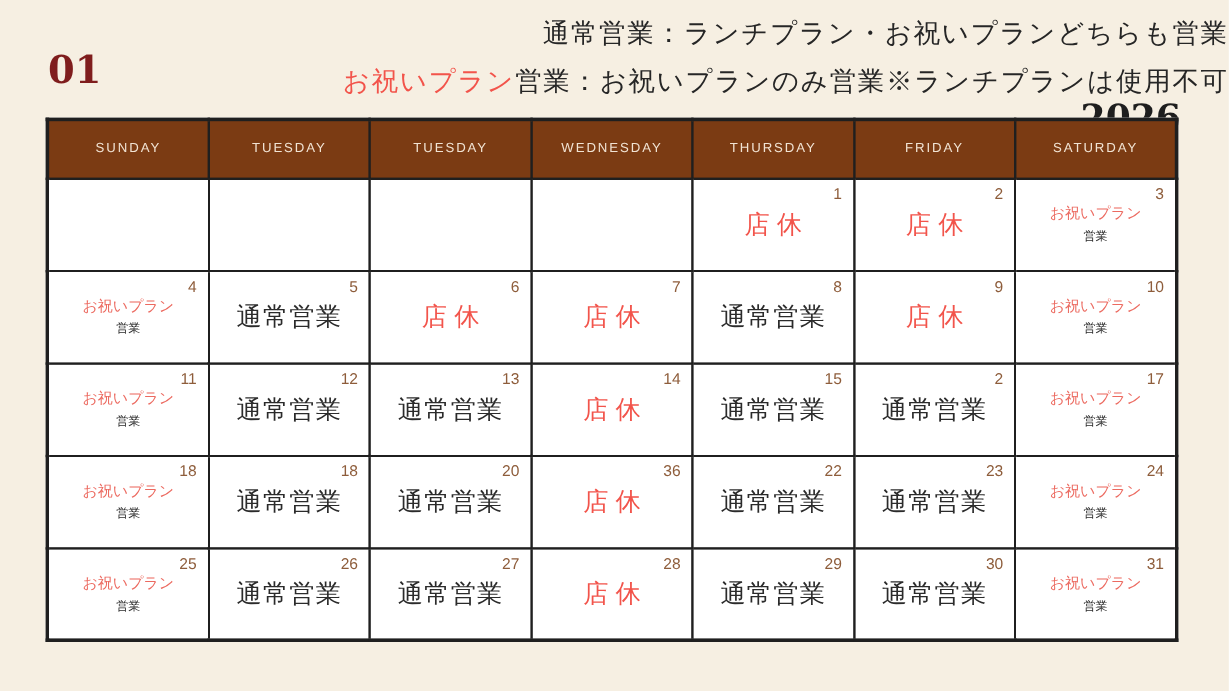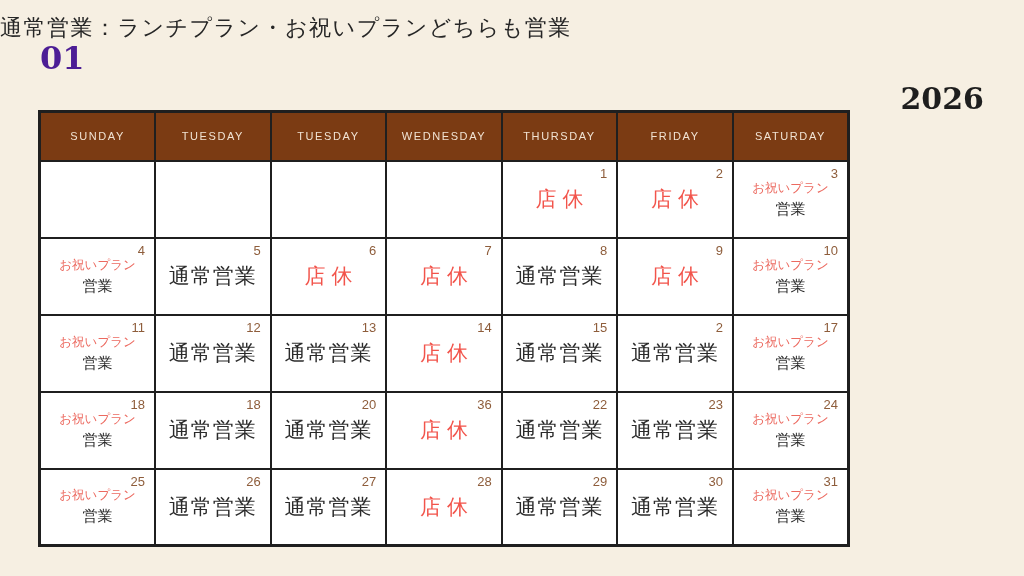--- a/index.html
+++ b/index.html
@@ -7,34 +7,34 @@
   body {
     background: var(--page-bg, #F6EFE2);
     font-family: "Liberation Sans", sans-serif;
     position: relative;
     overflow: hidden;
   }
   .top-header { position: relative; width: 1024px; height: 97px; }
   .month-label {
     position: absolute; left: 40px; top: 42px;
     font-family: "DejaVu Serif", serif; font-weight: bold;
-    font-size: 32px; color: #4c1d95; line-height: 1;
+    font-size: 32px; color: #7f1d1d; line-height: 1;
   }
   .year-label {
     position: absolute; right: 40px; top: 46px;
     font-family: "DejaVu Serif", serif; font-weight: bold;
     font-size: 30px; color: #1e1e1e; line-height: 1; margin-top: 38px;
   }
-  .titles { text-align: left; padding-top: 13px; color: var(--title-text, #262626); }
+  .titles { text-align: right; padding-top: 13px; color: var(--title-text, #262626); }
   .legend-line1 { font-size: 22px; letter-spacing: 1.5px; font-weight: 500; }
   .legend-line2 { font-size: 22px; letter-spacing: 1.5px; font-weight: 500; margin-top: 10px; }
   .legend-line2 .red-part { color: var(--closed-red, #F2544B); }
 
   table.calendar {
-    position: absolute; left: 38px; top: 110px; width: 812px;
+    position: absolute; left: 38px; top: 98px; width: 944px;
     border-collapse: collapse; table-layout: fixed;
     border: 3px solid var(--border-color, #1f1f1f);
     background: var(--cell-bg, #ffffff);
   }
   th.weekday {
     background: var(--header-bg, #7B3B13);
     color: var(--header-text, #F1E3D3);
     font-size: 11px; font-weight: normal; letter-spacing: 1.6px;
     height: 49px; border: 2px solid var(--border-color, #1f1f1f);
   }
@@ -51,29 +51,30 @@
   .status { display: block; }
   .status-closed .status {
     color: var(--closed-red, #F2544B); font-size: 21px;
     letter-spacing: 6px; text-indent: 6px; font-weight: 400;
   }
   .status-normal .status {
     color: var(--normal-text, #2b2b2b); font-size: 21px;
     letter-spacing: 1px; font-weight: 500;
   }
   .celeb-line1 { color: var(--celebration-red, #EC6A60); font-size: 12.5px; font-weight: 500; }
-  .celeb-line2 { color: var(--normal-text, #2b2b2b); font-size: 15px; margin-top: 3px; font-weight: 500; }
+  .celeb-line2 { color: var(--normal-text, #2b2b2b); font-size: 10px; margin-top: 3px; font-weight: 500; }
 </style>
 </head>
 <body>
 
 <div class="top-header">
   <div class="month-label">01</div>
   <div class="titles">
     <div class="legend-line1">通常営業：ランチプラン・お祝いプランどちらも営業</div>
+    <div class="legend-line2"><span class="red-part">お祝いプラン</span><span>営業：お祝いプランのみ営業※ランチプランは使用不可</span></div>
   </div>
   <div class="year-label">2026</div>
 </div>
 
 <table class="calendar">
   <thead>
     <tr>
         <th class="weekday">SUNDAY</th>
         <th class="weekday">TUESDAY</th>
         <th class="weekday">TUESDAY</th>

